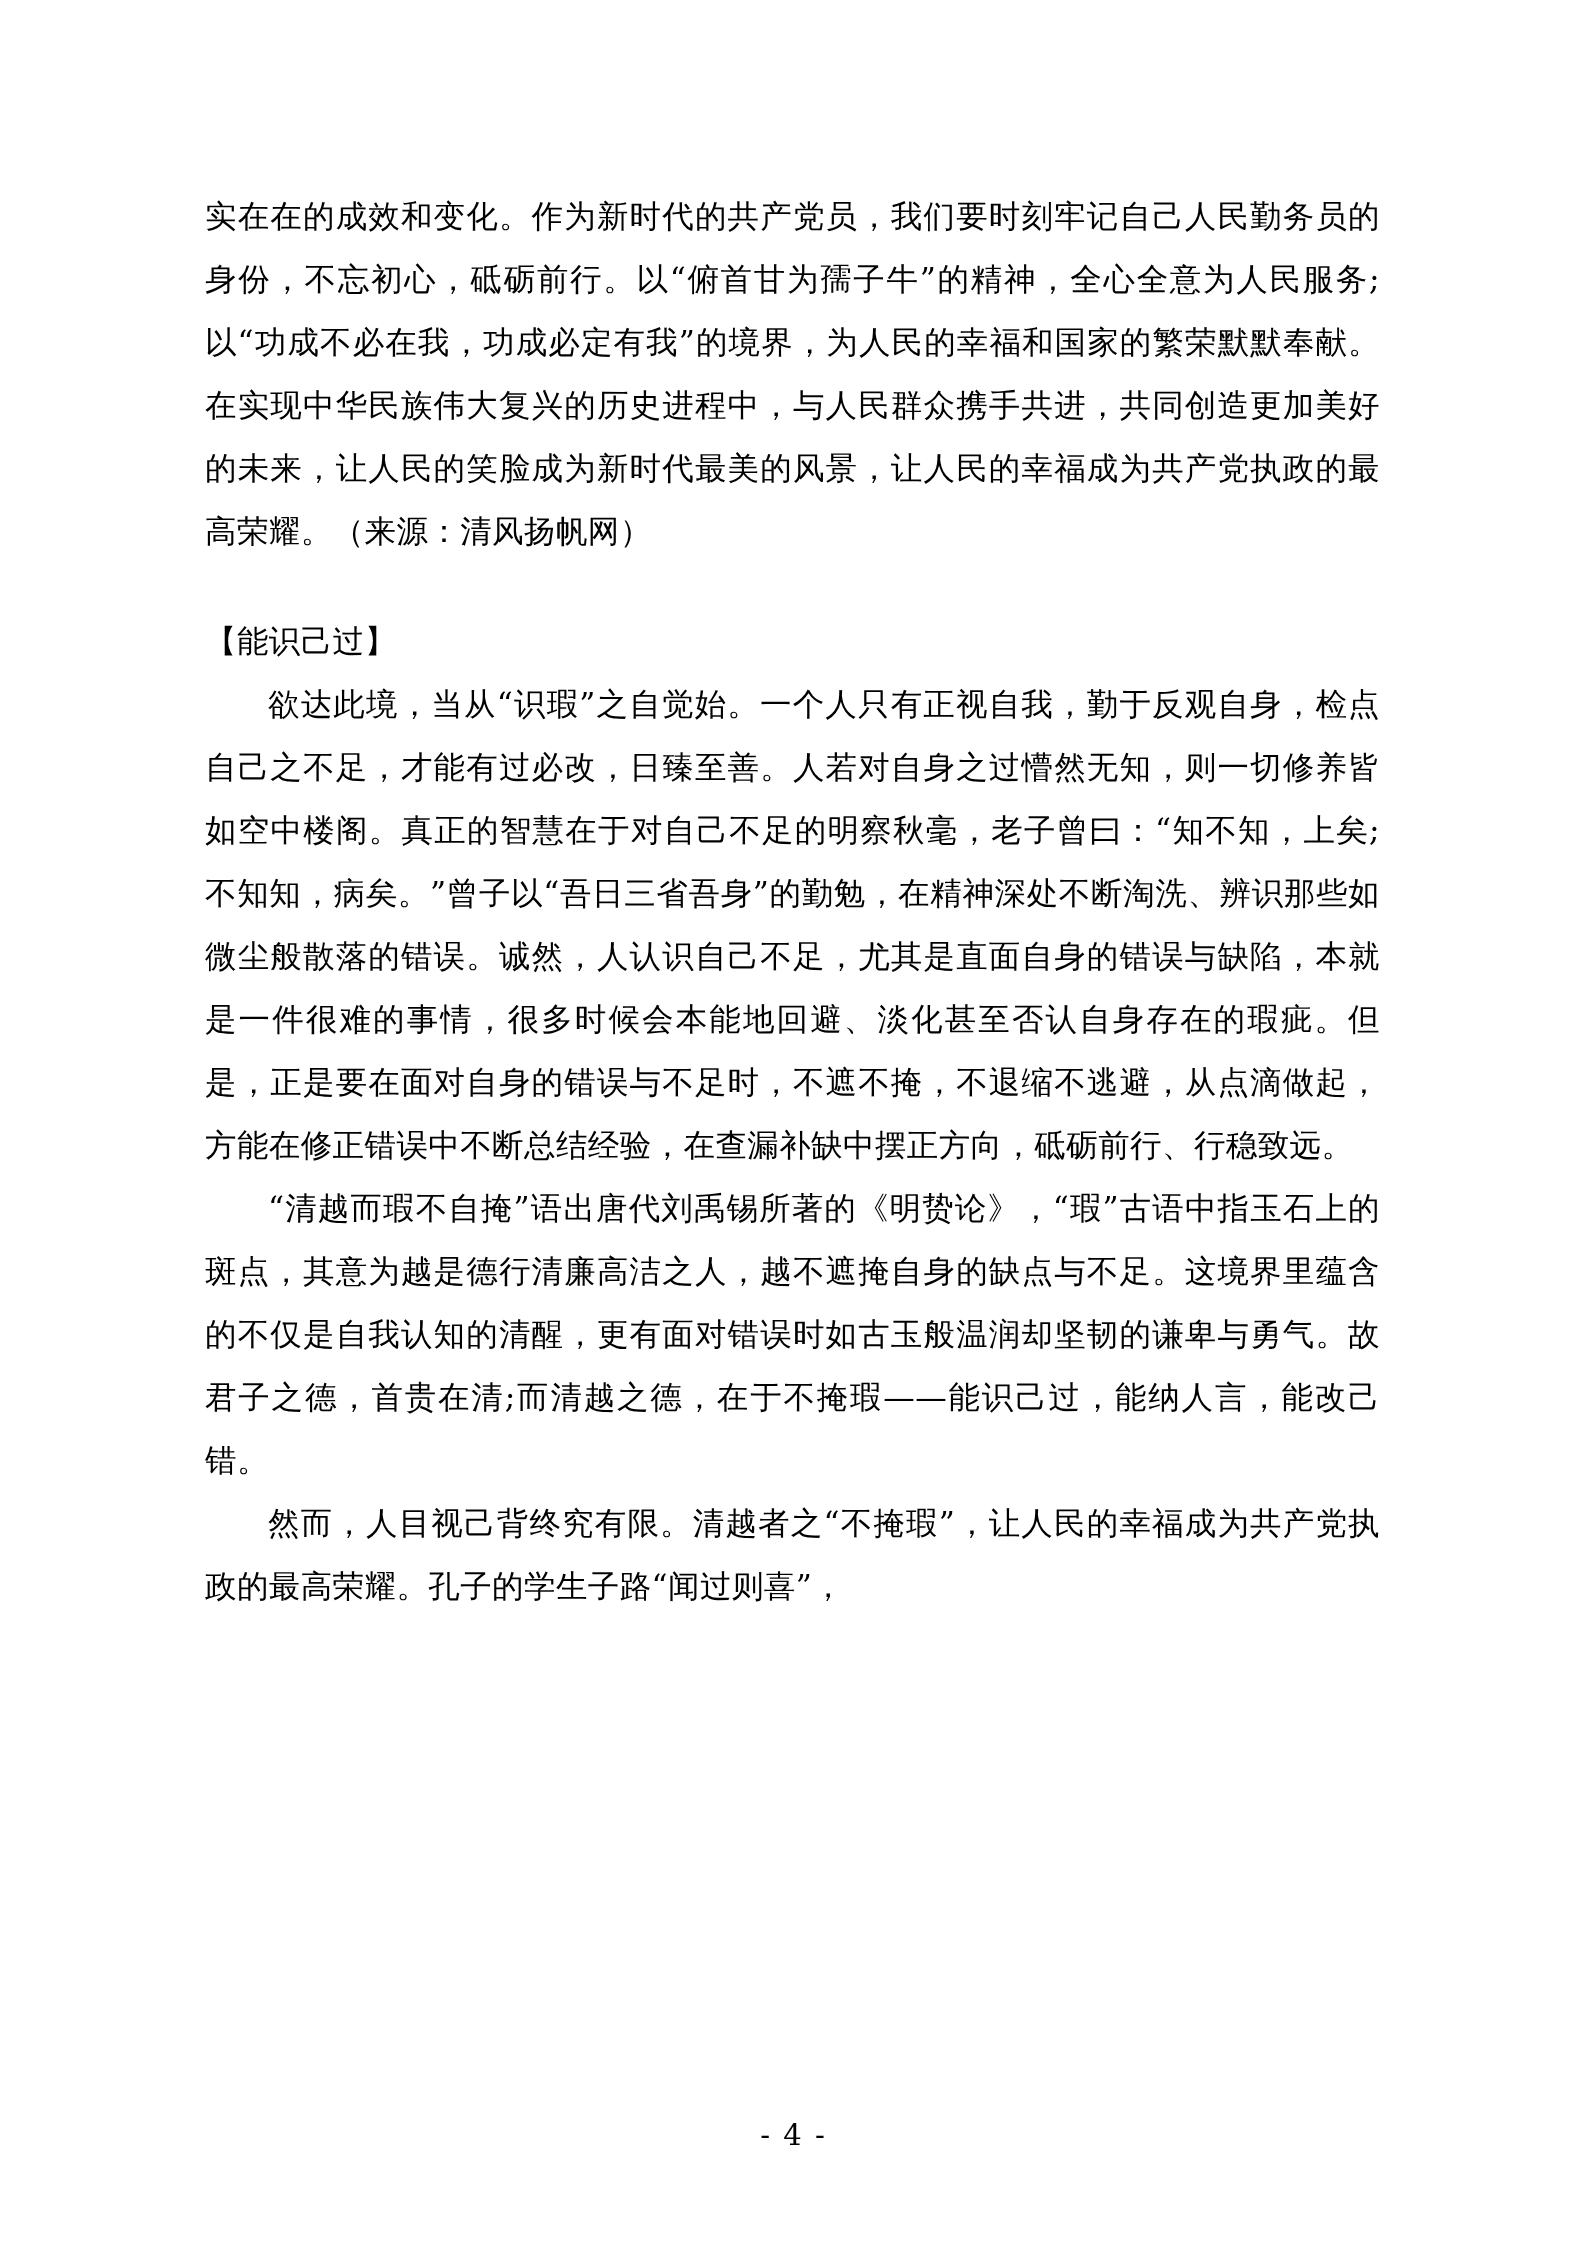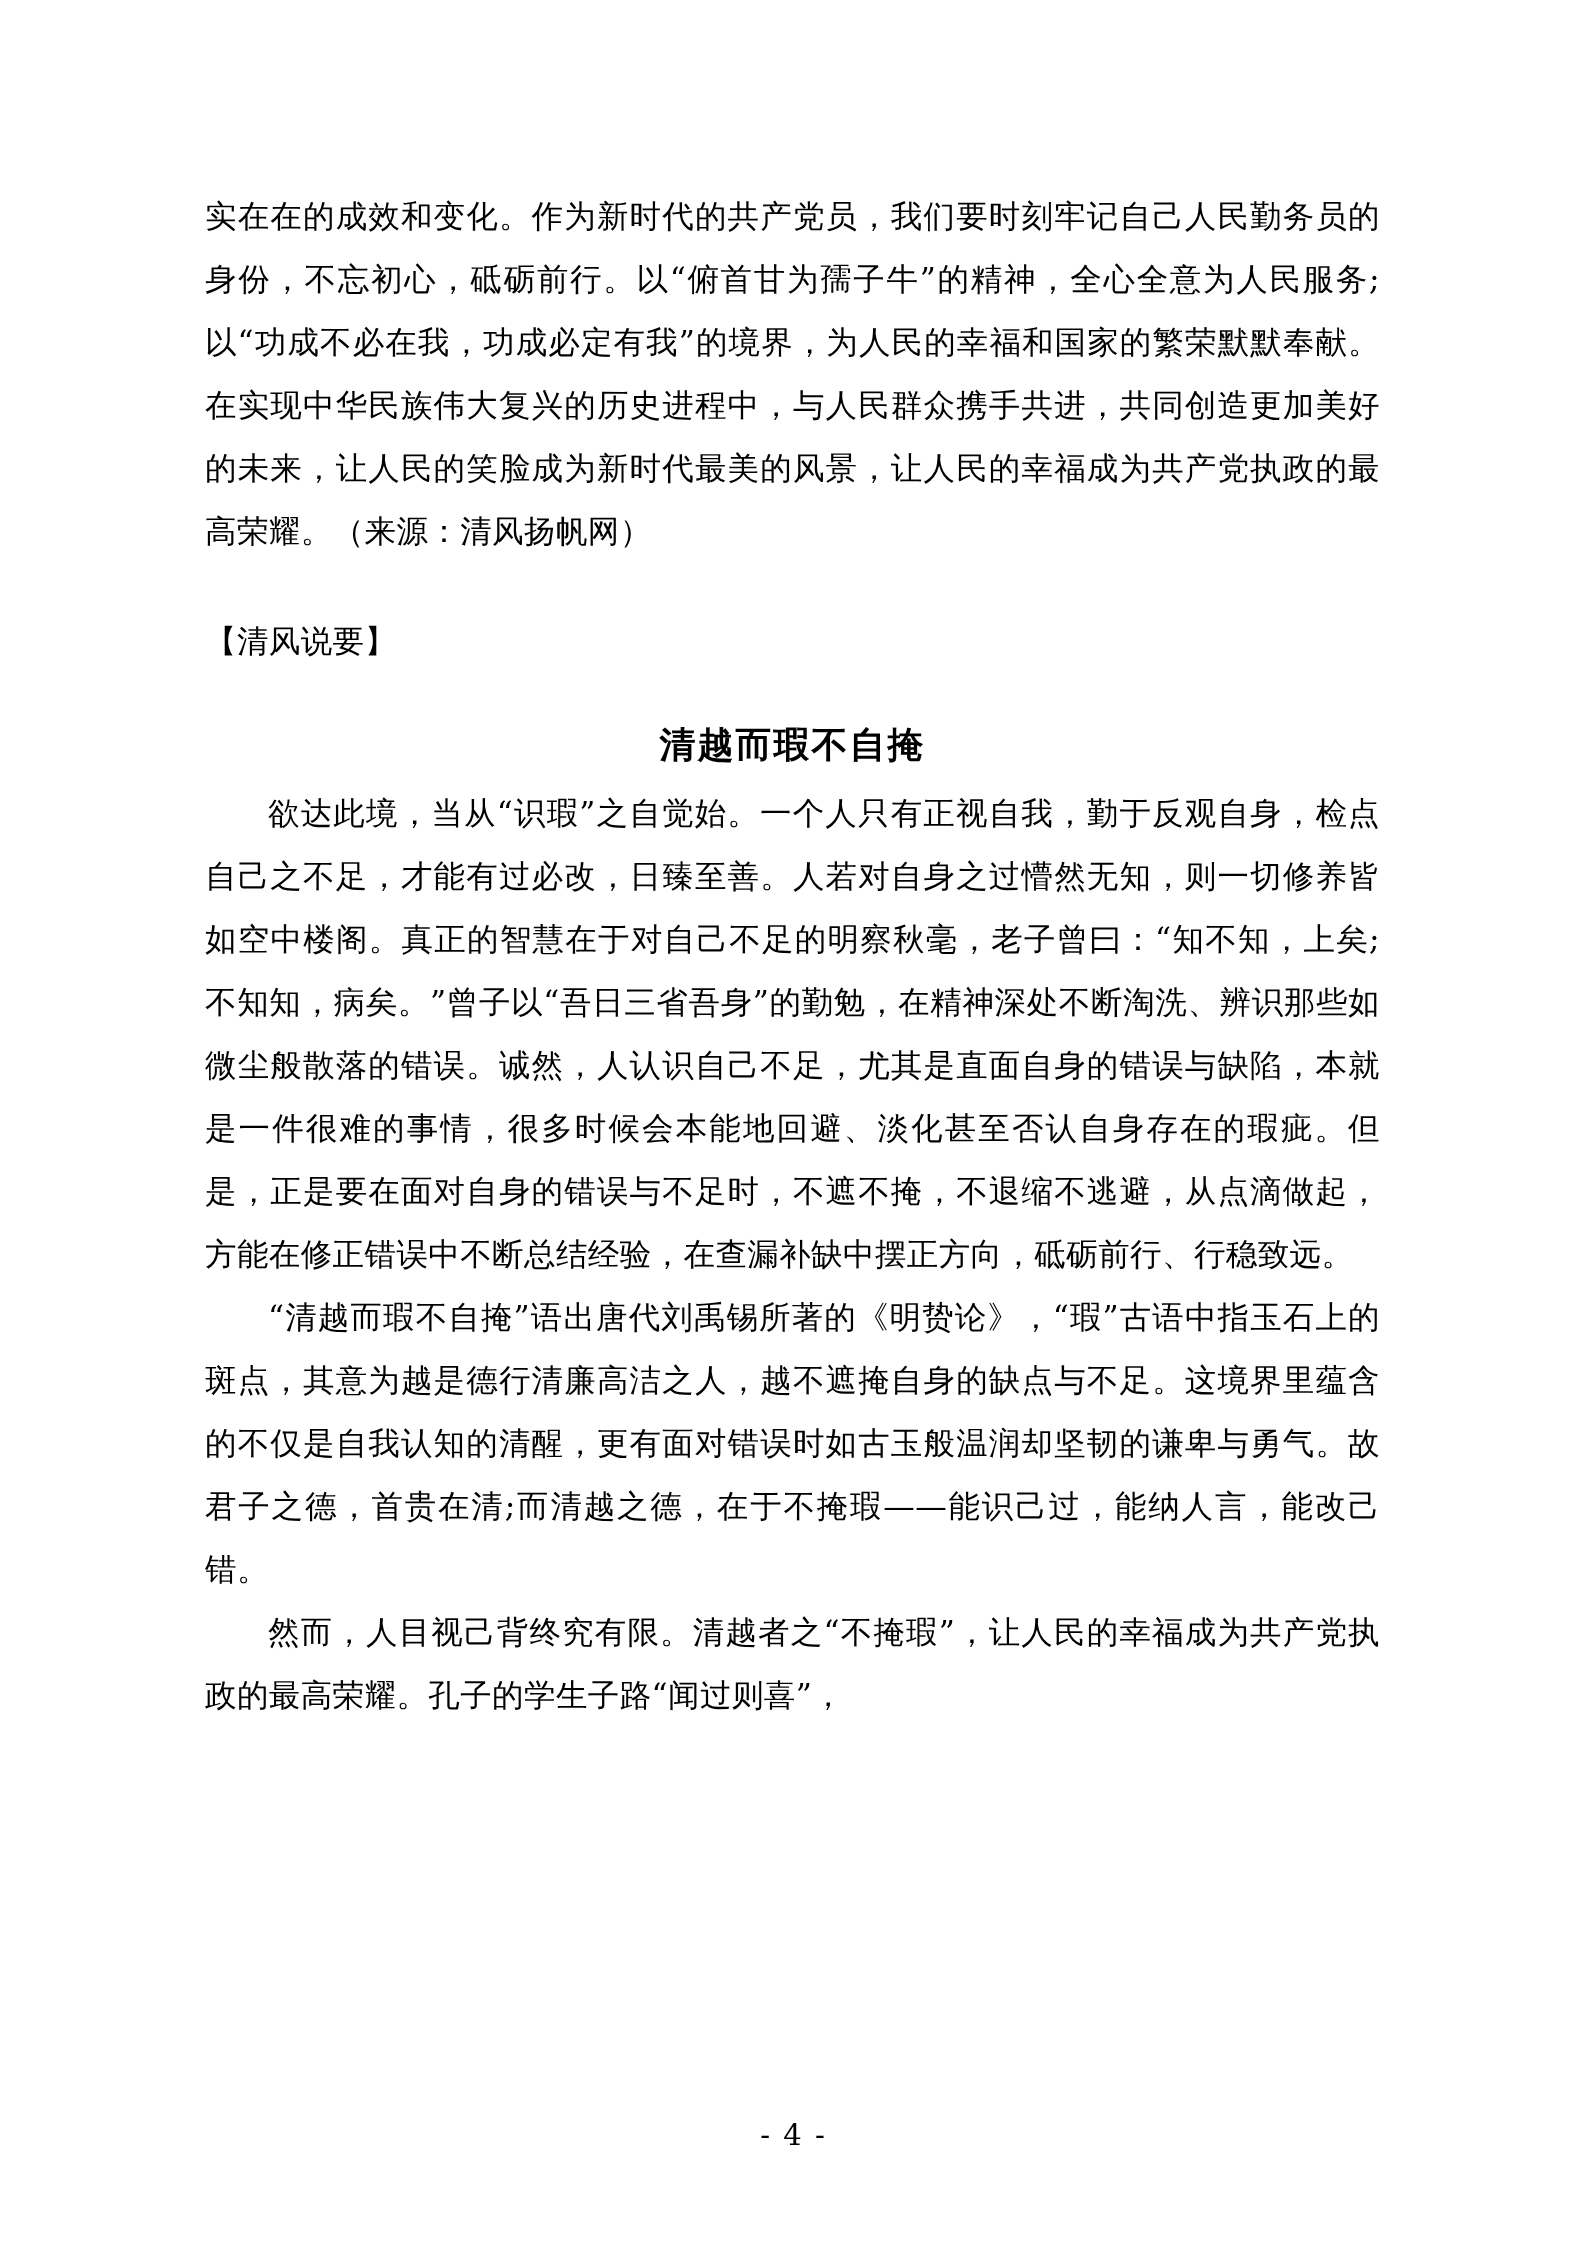--- a/index.html
+++ b/index.html
@@ -61,23 +61,22 @@
   }
 </style>
 </head>
 <body>
 
 <div class="page">
   <div class="content">
 
     <p class="para">实在在的成效和变化。作为新时代的共产党员，我们要时刻牢记自己人民勤务员的身份，不忘初心，砥砺前行。以“俯首甘为孺子牛”的精神，全心全意为人民服务;以“功成不必在我，功成必定有我”的境界，为人民的幸福和国家的繁荣默默奉献。在实现中华民族伟大复兴的历史进程中，与人民群众携手共进，共同创造更加美好的未来，让人民的笑脸成为新时代最美的风景，让人民的幸福成为共产党执政的最高荣耀。（来源：清风扬帆网）</p>
 
-    <div class="section-label">【清风说要】</div>
+    <div class="section-label">【能识己过】</div>
 
-    <h1 class="article-title">清越而瑕不自掩</h1>
 
     <p class="para indent">欲达此境，当从“识瑕”之自觉始。一个人只有正视自我，勤于反观自身，检点自己之不足，才能有过必改，日臻至善。人若对自身之过懵然无知，则一切修养皆如空中楼阁。真正的智慧在于对自己不足的明察秋毫，老子曾曰：“知不知，上矣;不知知，病矣。”曾子以“吾日三省吾身”的勤勉，在精神深处不断淘洗、辨识那些如微尘般散落的错误。诚然，人认识自己不足，尤其是直面自身的错误与缺陷，本就是一件很难的事情，很多时候会本能地回避、淡化甚至否认自身存在的瑕疵。但是，正是要在面对自身的错误与不足时，不遮不掩，不退缩不逃避，从点滴做起，方能在修正错误中不断总结经验，在查漏补缺中摆正方向，砥砺前行、行稳致远。</p>
 
     <p class="para indent">“清越而瑕不自掩”语出唐代刘禹锡所著的《明贽论》，“瑕”古语中指玉石上的斑点，其意为越是德行清廉高洁之人，越不遮掩自身的缺点与不足。这境界里蕴含的不仅是自我认知的清醒，更有面对错误时如古玉般温润却坚韧的谦卑与勇气。故君子之德，首贵在清;而清越之德，在于不掩瑕——能识己过，能纳人言，能改己错。</p>
 
     <p class="para indent">然而，人目视己背终究有限。清越者之“不掩瑕”，让人民的幸福成为共产党执政的最高荣耀。孔子的学生子路“闻过则喜”，</p>
 
   </div>
 
   <div class="page-number">- 4 -</div>

